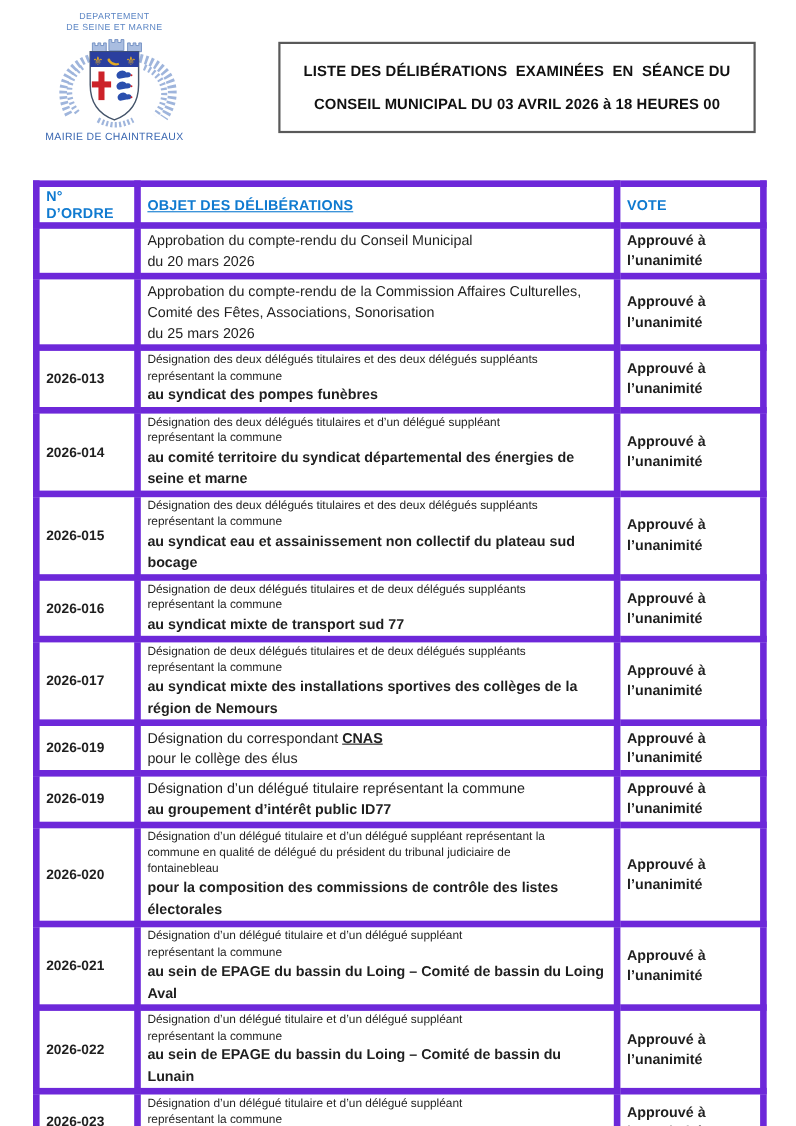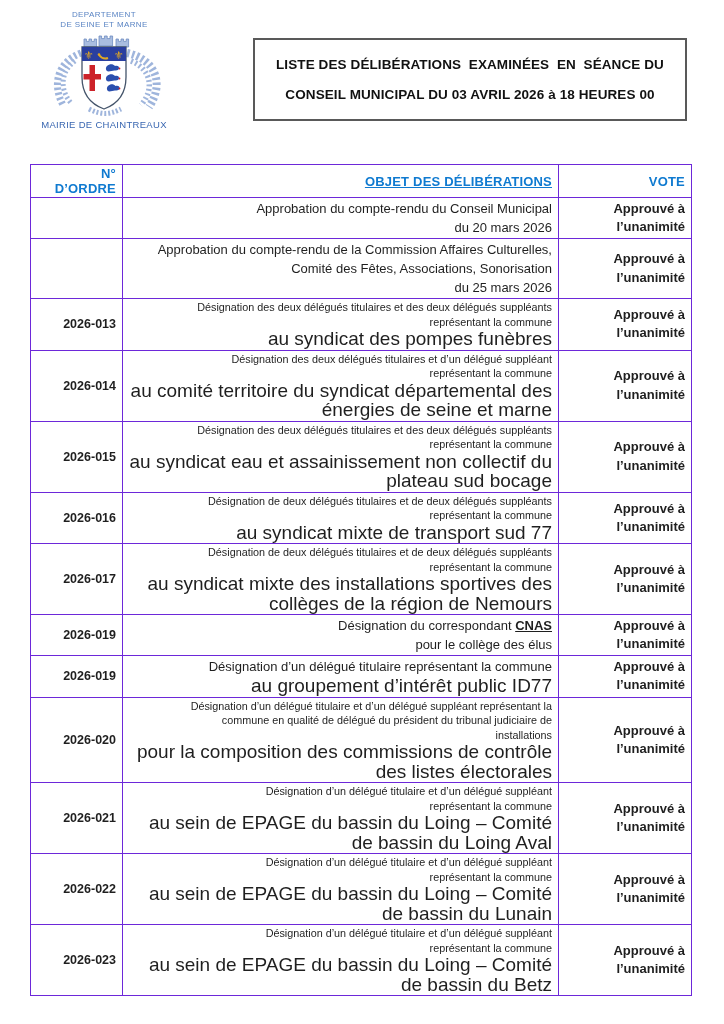--- a/index.html
+++ b/index.html
@@ -44,41 +44,41 @@
     white-space: pre-wrap; letter-spacing: .1px; text-align: center;
   }
 
   
   table.delibs {
     position: absolute; left: 30px; top: 164px;
     width: 661px; border-collapse: collapse; table-layout: fixed;
     background: #fff;
   }
   table.delibs th, table.delibs td {
-    border: 1px solid #6d28d9;
+    border: 6px solid #6d28d9;
     padding: 1px 6px;
     vertical-align: middle;
-    text-align: right;
+    text-align: left;
     overflow: hidden;
   }
   table.delibs col.c0 { width: 92px; }
   table.delibs col.c1 { width: 436px; }
   table.delibs col.c2 { width: 133px; }
   table.delibs th {
     height: 28px;
     color: var(--accent-blue, #0f7ad0);
     font-size: 13px; font-weight: bold; letter-spacing: .2px;
   }
-  table.delibs th .u { text-decoration: underline; margin-left: 29px; }
+  table.delibs th .u { text-decoration: underline; }
   td.c-order { font-weight: bold; font-size: 12.5px; }
   td.c-objet { padding: 4px 10px; }
   td.c-vote  { font-weight: bold; font-size: 13px; line-height: 1.4; padding: 3px 16px; }
   .ln-sm   { font-size: 10.8px; line-height: 14.5px; }
   .ln-md   { font-size: 13px;   line-height: 19px; }
-  .ln-bold { font-size: 19px; line-height: 19.5px; font-weight: normal; }
+  .ln-bold { font-size: 13px; line-height: 19.5px; font-weight: bold; }
   .seg-b   { font-weight: bold; text-decoration: underline; }
 </style>
 </head>
 <body>
 
 <div class="page">
 
   <div class="logo-block">
     <div class="dept-line">DEPARTEMENT</div>
     <div class="dept-line">DE SEINE ET MARNE</div>
@@ -222,21 +222,21 @@
             <div class="ln-md"><span>Désignation d’un délégué titulaire représentant la commune</span></div>
             <div class="ln-bold"><span>au groupement d’intérêt public ID77</span></div>
           </td>
           <td class="c-vote">Approuvé à l’unanimité</td>
         </tr>
         <tr>
           <td class="c-order">2026-020</td>
           <td class="c-objet">
             <div class="ln-sm"><span>Désignation d’un délégué titulaire et d’un délégué suppléant représentant la</span></div>
             <div class="ln-sm"><span>commune en qualité de délégué du président du tribunal judiciaire de</span></div>
-            <div class="ln-sm"><span>installations</span></div>
+            <div class="ln-sm"><span>fontainebleau</span></div>
             <div class="ln-bold"><span>pour la composition des commissions de contrôle des listes électorales</span></div>
           </td>
           <td class="c-vote">Approuvé à l’unanimité</td>
         </tr>
         <tr>
           <td class="c-order">2026-021</td>
           <td class="c-objet">
             <div class="ln-sm"><span>Désignation d’un délégué titulaire et d’un délégué suppléant</span></div>
             <div class="ln-sm"><span>représentant la commune</span></div>
             <div class="ln-bold"><span>au sein de EPAGE du bassin du Loing – Comité de bassin du Loing Aval</span></div>

